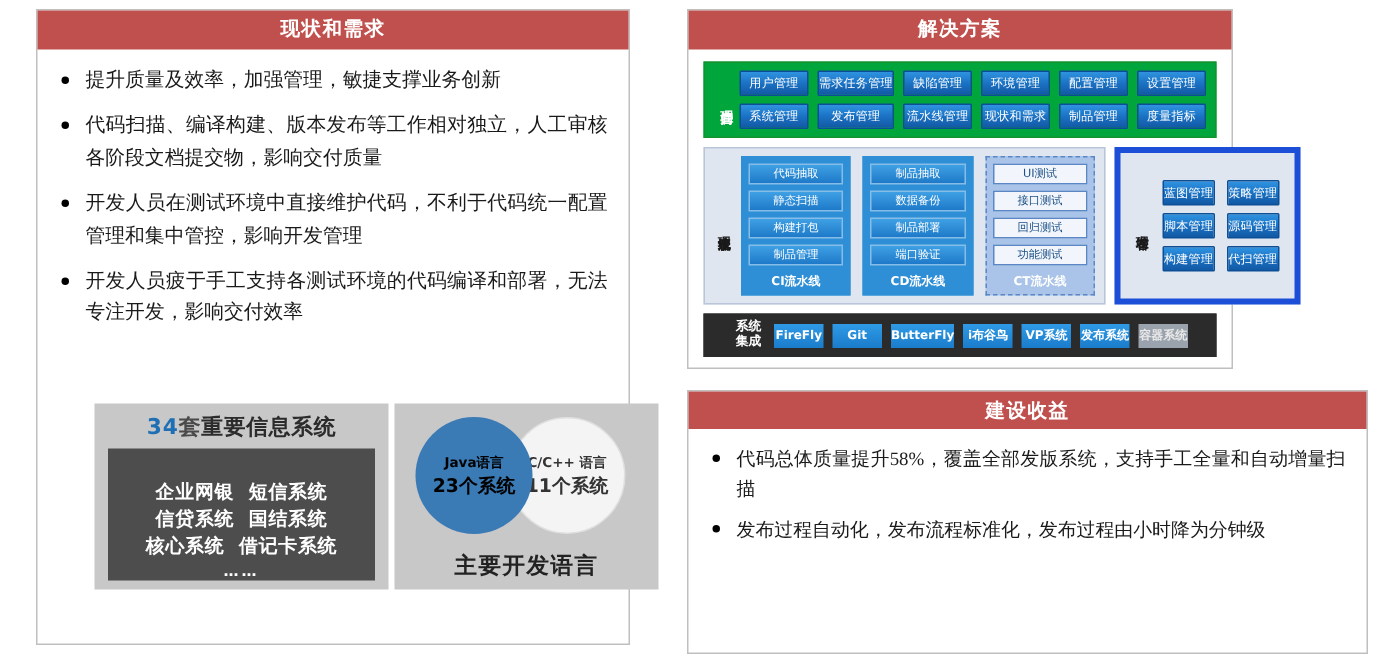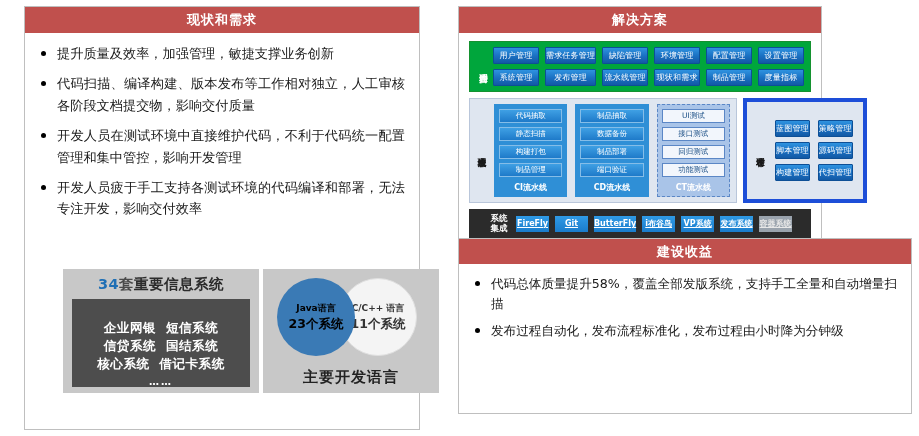--- a/index.html
+++ b/index.html
@@ -236,26 +236,25 @@
   }
   .int-list { flex: 1; display: flex; gap: 6px; }
   .int-btn {
     flex: 1;
     height: 16px;
     display: flex; align-items: center; justify-content: center;
     font-size: 8px; font-weight: bold; color: #ffffff;
     background: linear-gradient(180deg,#2f9ae6 0%,#1a7ccb 100%);
     box-sizing: border-box;
     white-space: nowrap;
-    text-decoration: underline;
   }
   .int-btn.muted { background: #9aa3ad; color: #e8e8e8; }
 
   
-  #panel-benefit { left: 458px; top: 238px; width: 454px; height: 176px; }
+  #panel-benefit { left: 458px; top: 260px; width: 454px; height: 176px; font-family: Liberation Serif, serif; }
   #panel-benefit > .card-header { height: 25px; line-height: 25px; font-size: 13px; }
   #panel-benefit > .card-body { padding: 10px 14px 0 14px; }
   #panel-benefit ul.bullets > li { font-size: 12.6px; line-height: 1.6; margin-bottom: 7px; }
   #panel-benefit ul.bullets > li:before { top: 7px; }
 </style>
 </head>
 <body>
 
 <div class="page">
 

